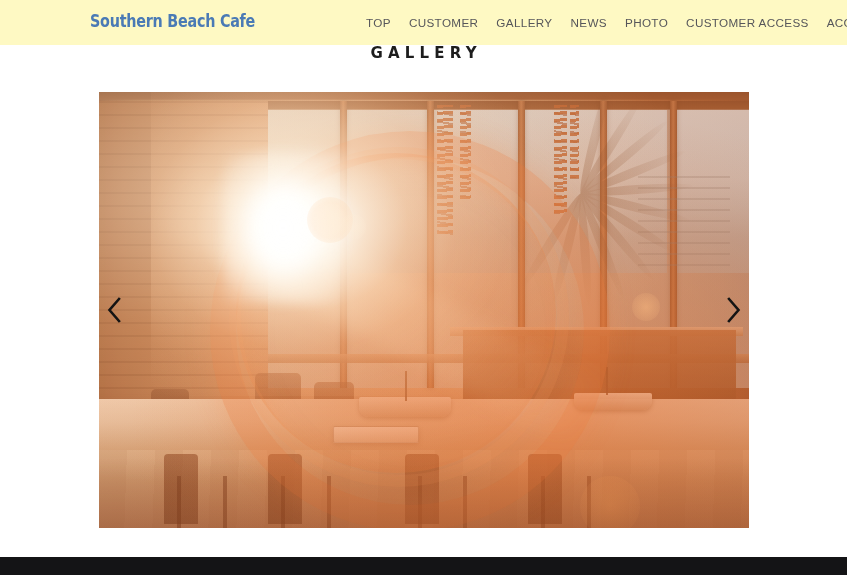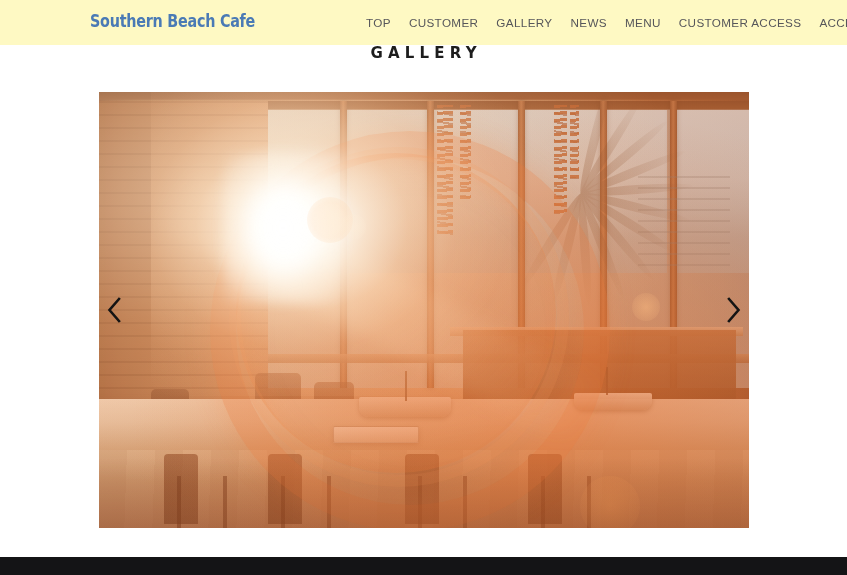--- a/index.html
+++ b/index.html
@@ -471,21 +471,21 @@
 <div class="page">
 
   <header class="site-header">
     <div class="brand">Southern Beach Cafe</div>
 
     <nav class="main-nav">
       <span class="nav-item">TOP</span>
       <span class="nav-item">CUSTOMER</span>
       <span class="nav-item">GALLERY</span>
       <span class="nav-item">NEWS</span>
-      <span class="nav-item">MENU</span>
+      <span class="nav-item">PHOTO</span>
       <span class="nav-item">CUSTOMER ACCESS</span>
       <span class="nav-item">ACCESS</span>
     </nav>
   </header>
 
   <h1 class="page-title">GALLERY</h1>
 
   <section class="gallery-section">
     <div class="slide-frame">
 

